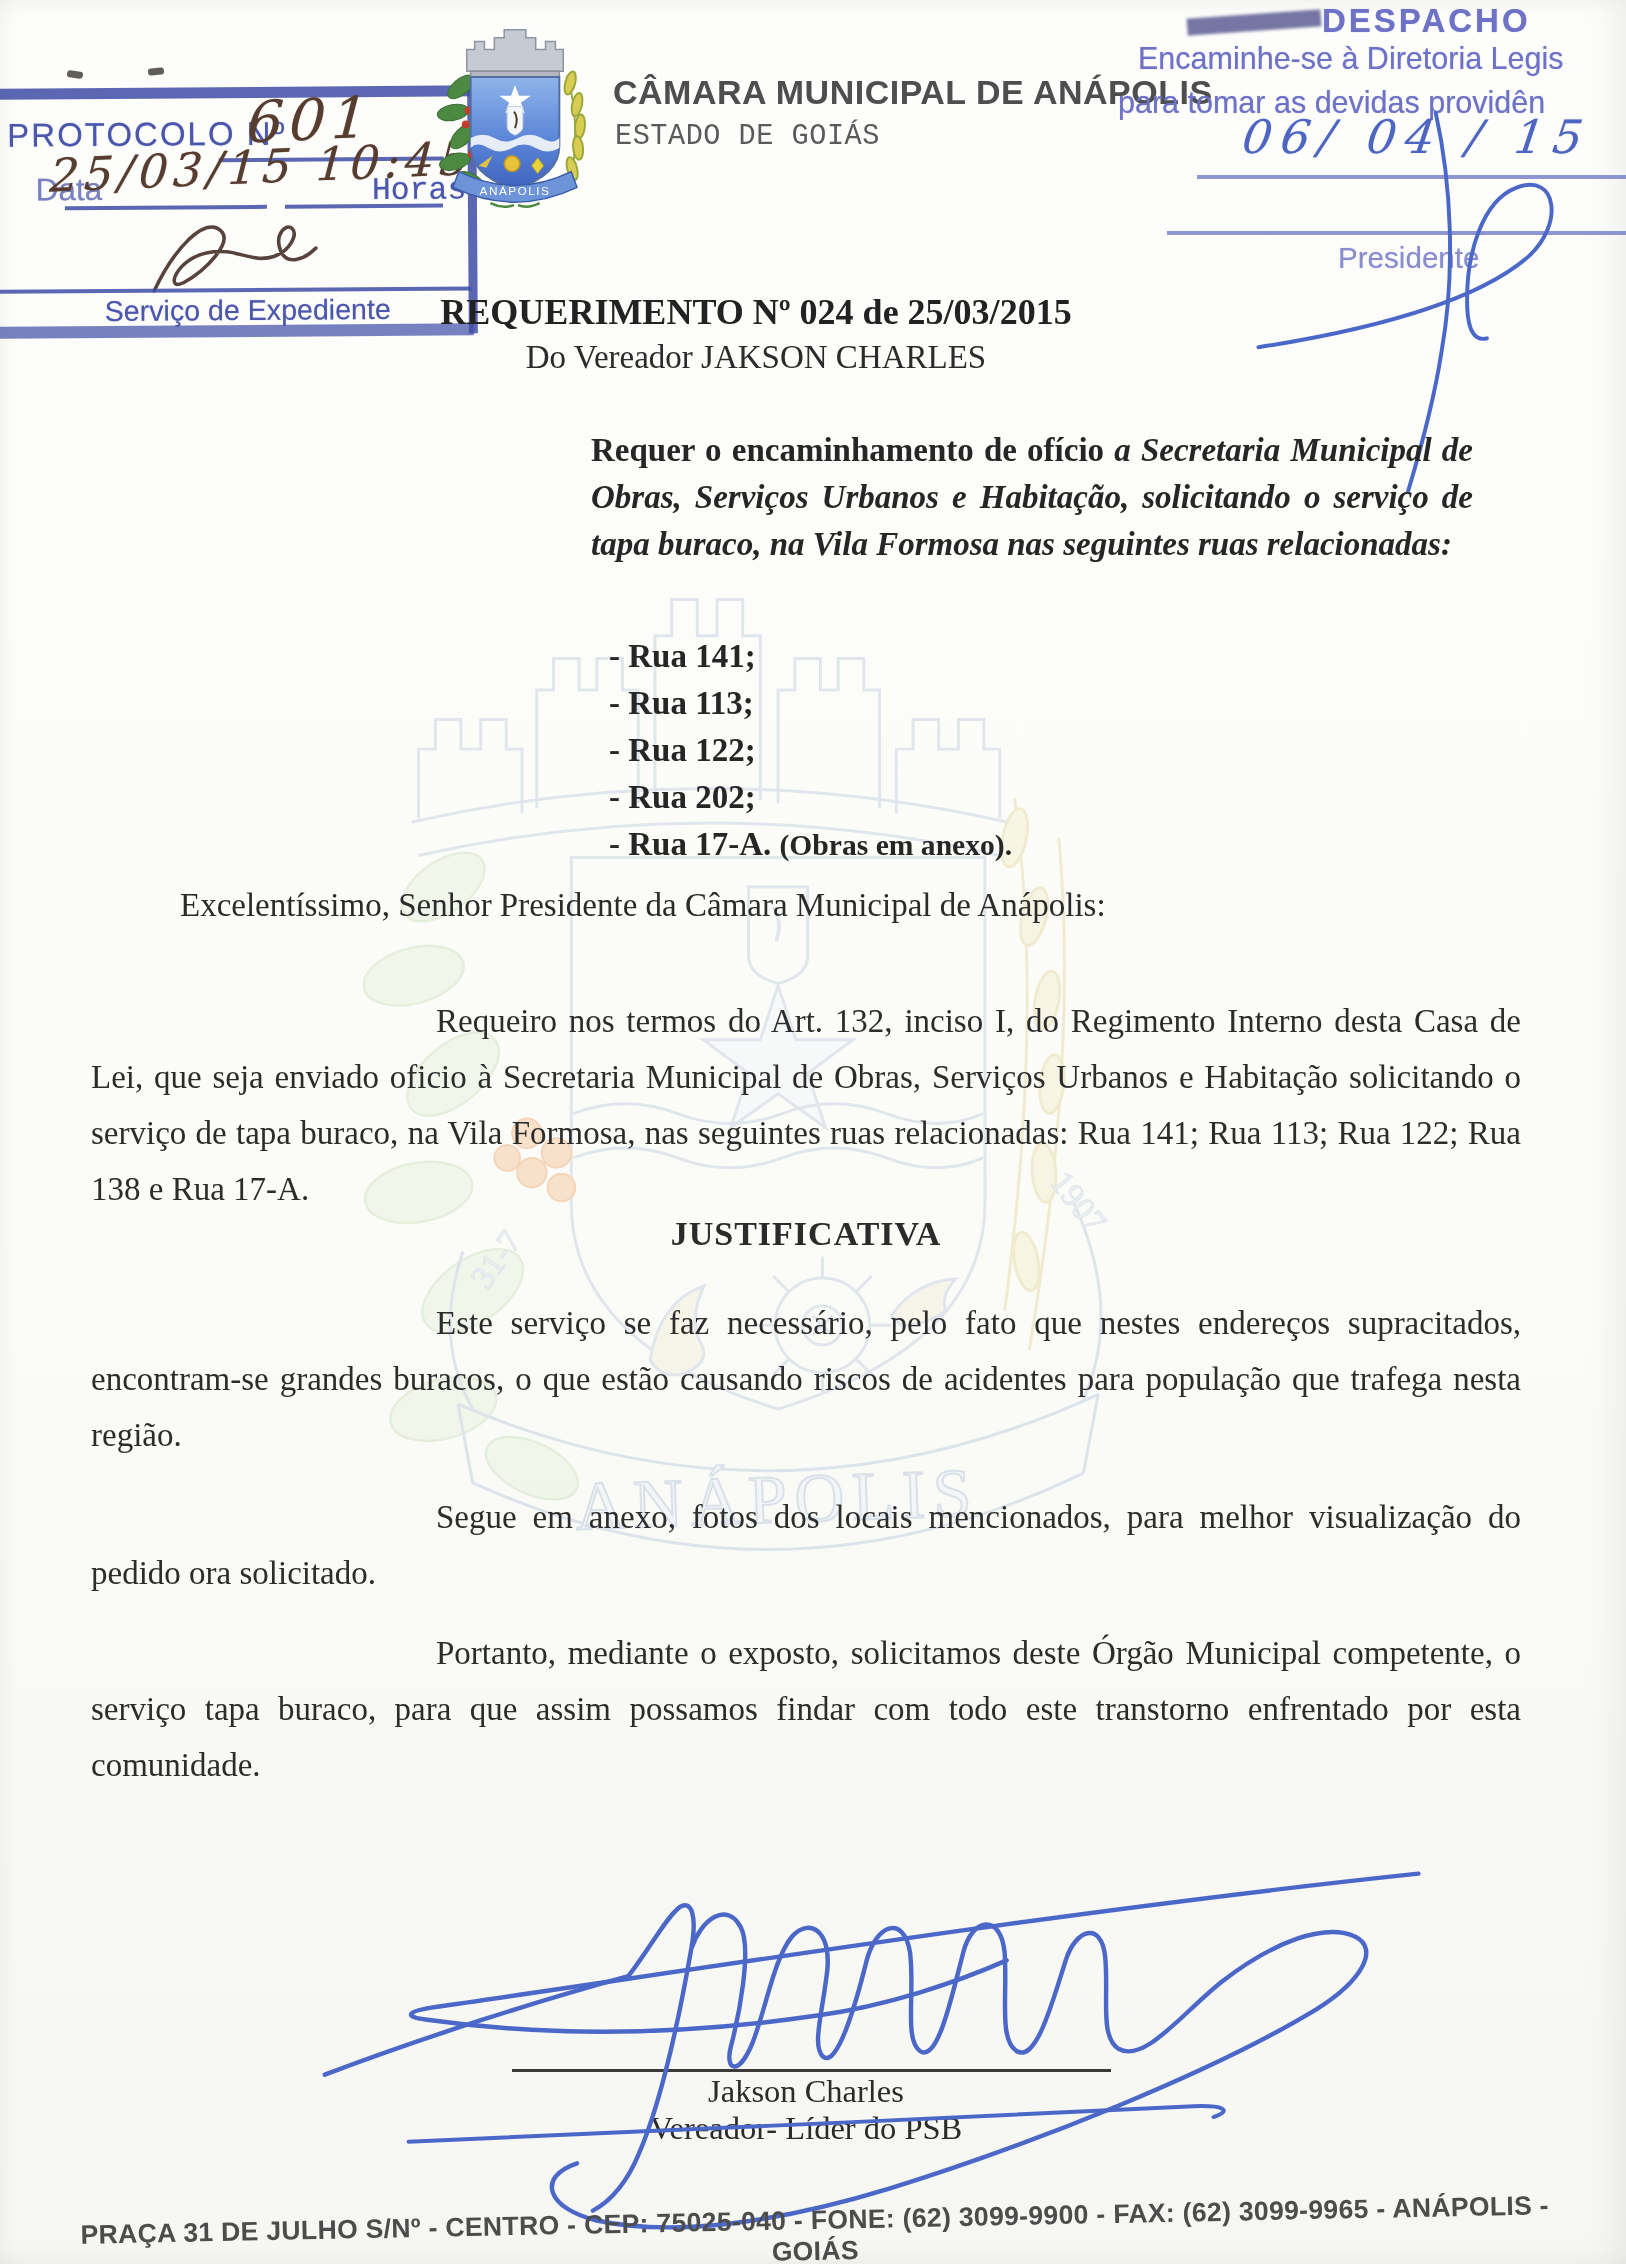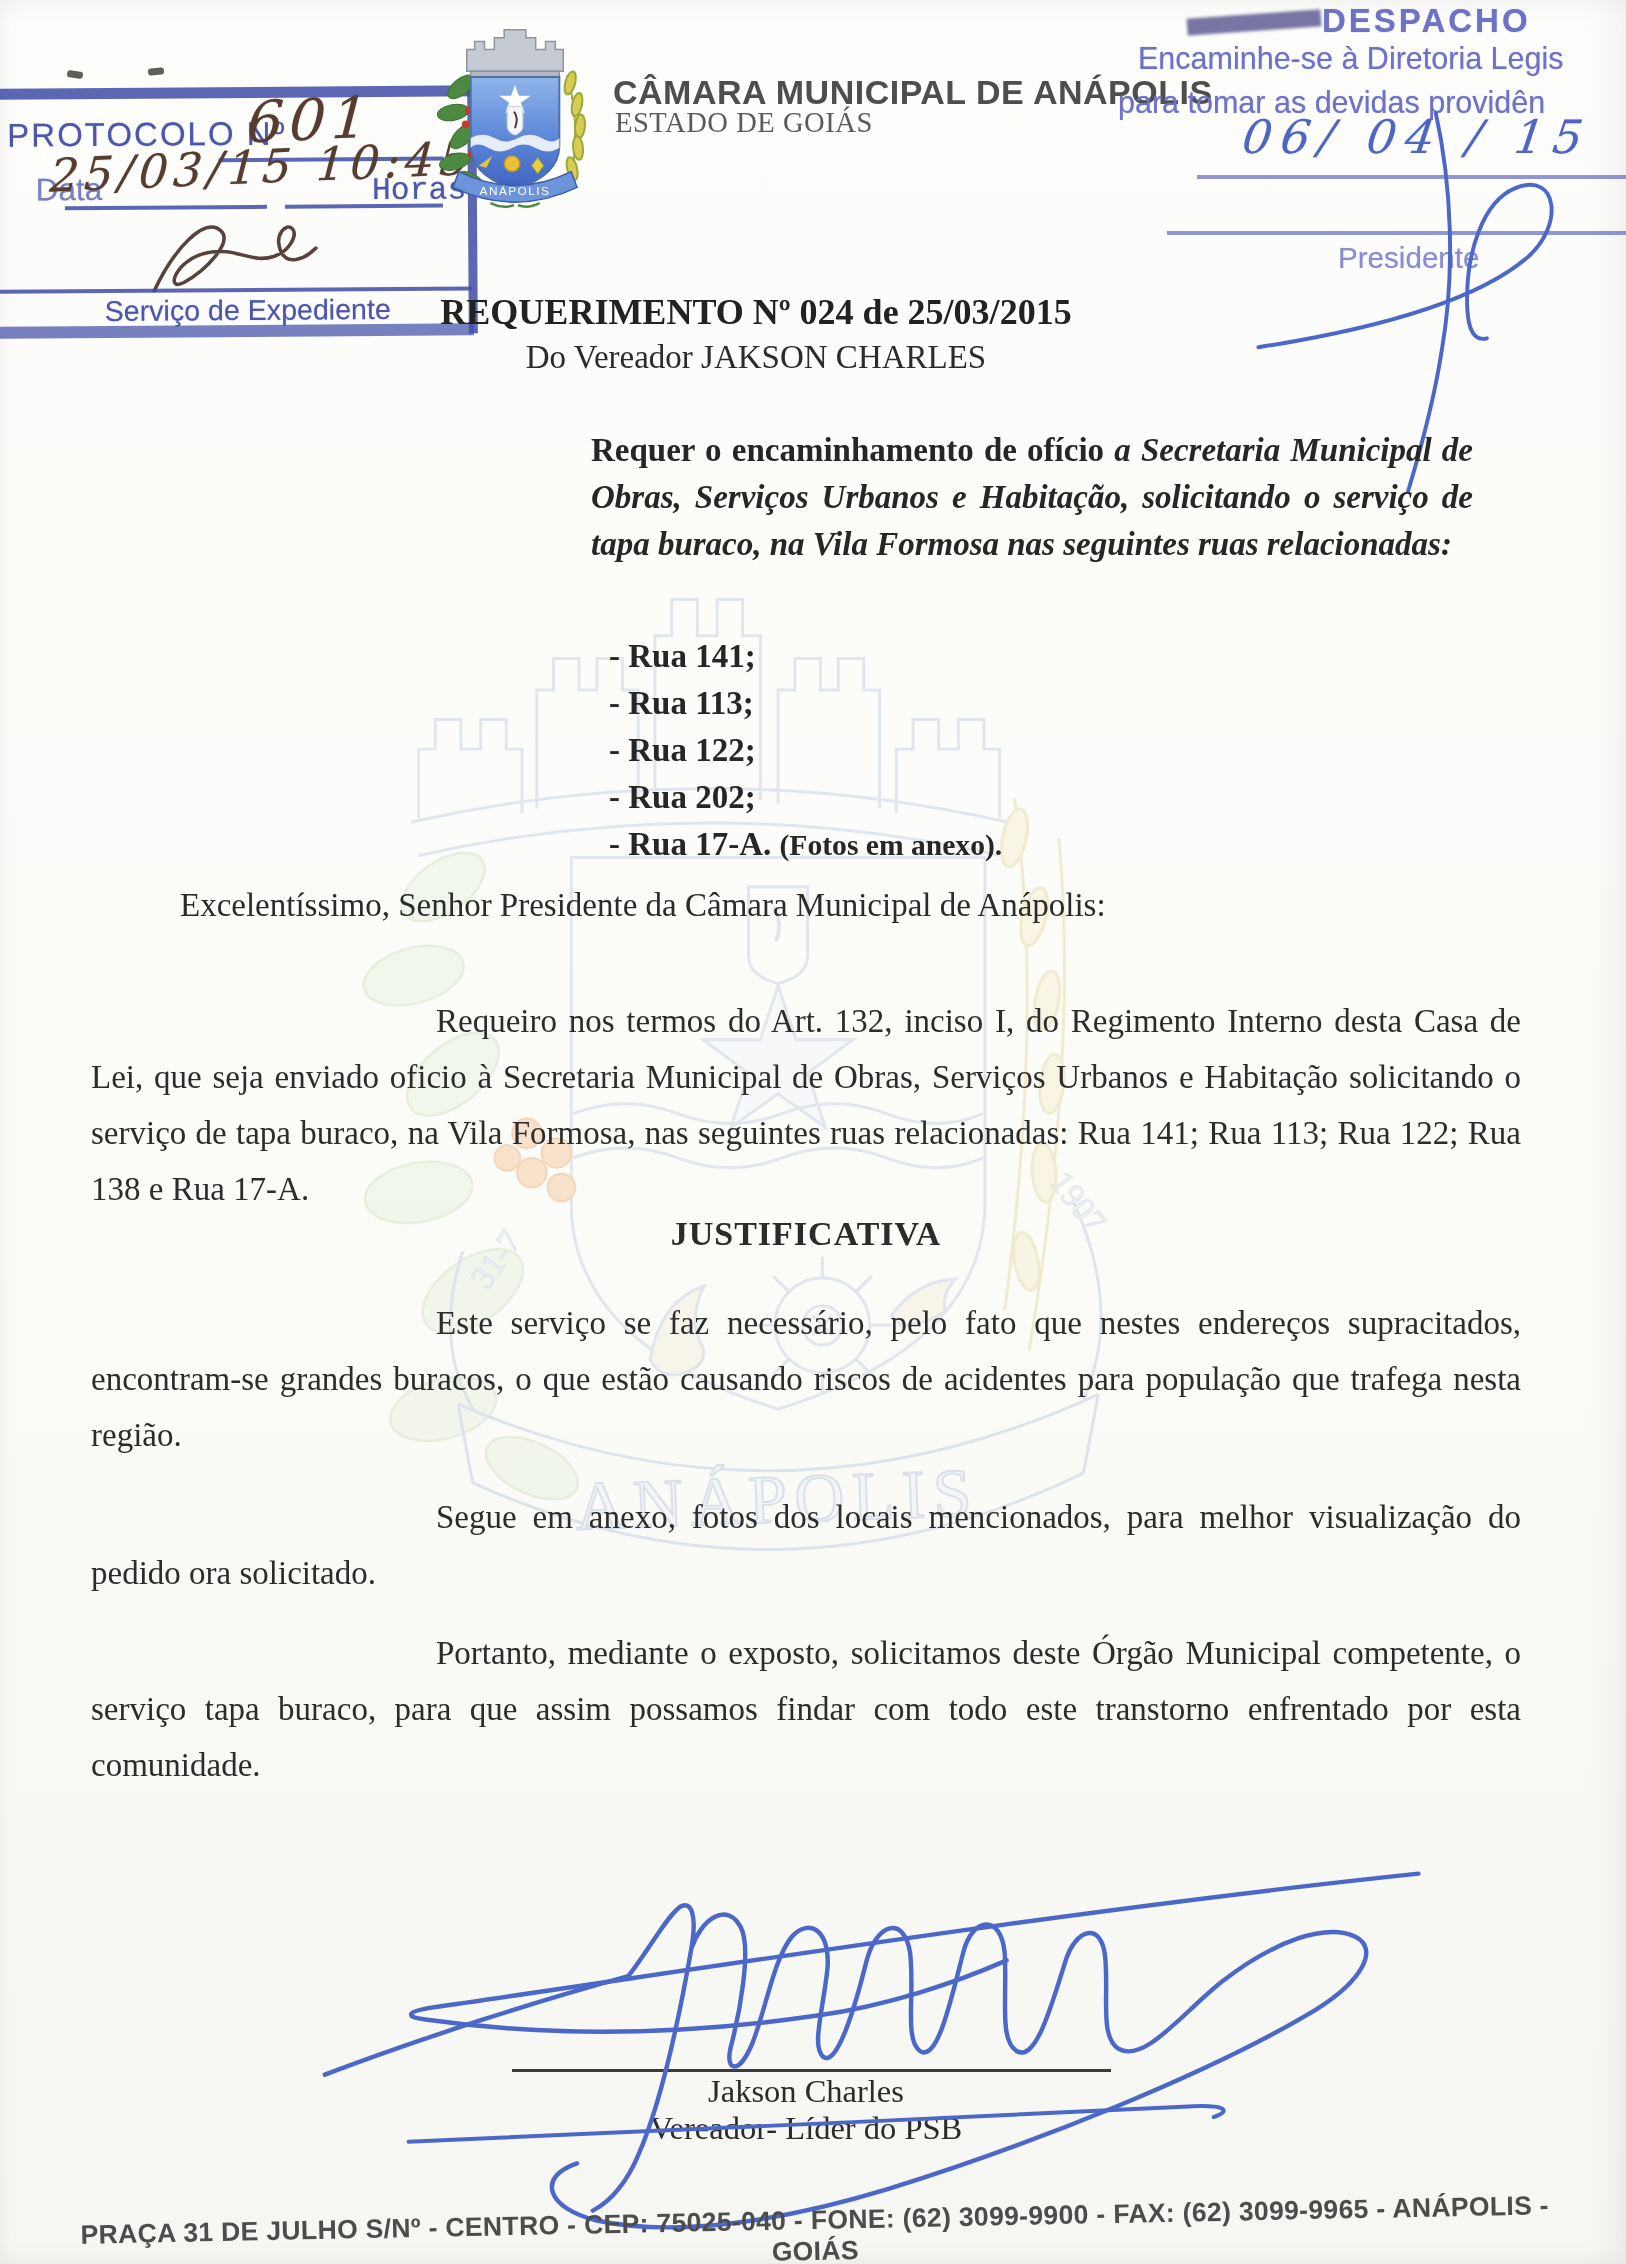--- a/index.html
+++ b/index.html
@@ -22,21 +22,21 @@
   
   .stampviolet{color:#6d72c6; text-shadow:0 0 1px rgba(109,114,198,.6);}
   .d-line{position:absolute; height:3.9px; background:#6d72c6; opacity:.75;}
   .hw-blue{font-family:"DejaVu Serif", serif; font-style:italic; color:#4e66c2;
     transform:skewX(-8deg); text-shadow:0 0 1px rgba(78,102,194,.4);}
   .smudge{position:absolute; left:1187px; top:13.8px; width:134px; height:16.7px; background:#55548e;
     filter:blur(1.5px); transform:rotate(-4deg); opacity:.8;}
   
   .orgname{position:absolute; left:613px; top:73px; font-family:"Liberation Sans",sans-serif;
     font-weight:bold; font-size:34px; color:#4e4e4e; letter-spacing:0.5px;}
-  .orgstate{position:absolute; left:615px; top:107px; font-family:Liberation Serif, serif;
+  .orgstate{position:absolute; left:615px; top:120px; font-family:Liberation Mono, monospace;
     font-size:28.6px; color:#5a5a5a; letter-spacing:0.5px;}
   
   .doctitle{position:absolute; left:41px; width:1430px; top:291px; text-align:center;
     font-size:36px; font-weight:bold; color:#222;}
   .docauthor{position:absolute; left:41px; width:1430px; top:339px; text-align:center; font-size:33px;}
   .ementa{position:absolute; left:591px; top:427px; width:882px; font-size:33px; line-height:47px;
     font-weight:bold; text-align:justify; color:#262626;}
   .ementa .it{font-style:italic;}
   .streets{position:absolute; left:609px; top:619px; font-size:33px; line-height:47px;
     font-weight:bold; color:#262626;margin-top:14px;}
@@ -228,21 +228,21 @@
   <div class="ementa">
     <span>Requer o encaminhamento de ofício </span><span class="it">a Secretaria Municipal de Obras, Serviços Urbanos e Habitação, solicitando o serviço de tapa buraco, na Vila Formosa nas seguintes ruas relacionadas:</span>
   </div>
 
   <div class="streets">
     <div>- Rua 141;</div>
     <div>- Rua 113;</div>
     <div>- Rua 122;</div>
     <div>- Rua 202;</div>
     <div>
-      <span>- Rua 17-A. </span><span class="note">(Fotos em anexo).</span>
+      <span>- Rua 17-A. </span><span class="note">(Obras em anexo).</span>
     </div>
   </div>
 
   <div class="vocative">Excelentíssimo, Senhor Presidente da Câmara Municipal de Anápolis:</div>
 
   <div class="serif-body indent" style="top:993px;">Requeiro nos termos do Art. 132, inciso I, do Regimento Interno desta Casa de Lei, que seja enviado oficio à Secretaria Municipal de Obras, Serviços Urbanos e Habitação solicitando o serviço de tapa buraco, na Vila Formosa, nas seguintes ruas relacionadas: Rua 141; Rua 113; Rua 122; Rua 138 e Rua 17-A.</div>
 
   <div class="justif">JUSTIFICATIVA</div>
 
   <div class="serif-body indent" style="top:1295px;">Este serviço se faz necessário, pelo fato que nestes endereços supracitados, encontram-se grandes buracos, o que estão causando riscos de acidentes para população que trafega nesta região.</div>

